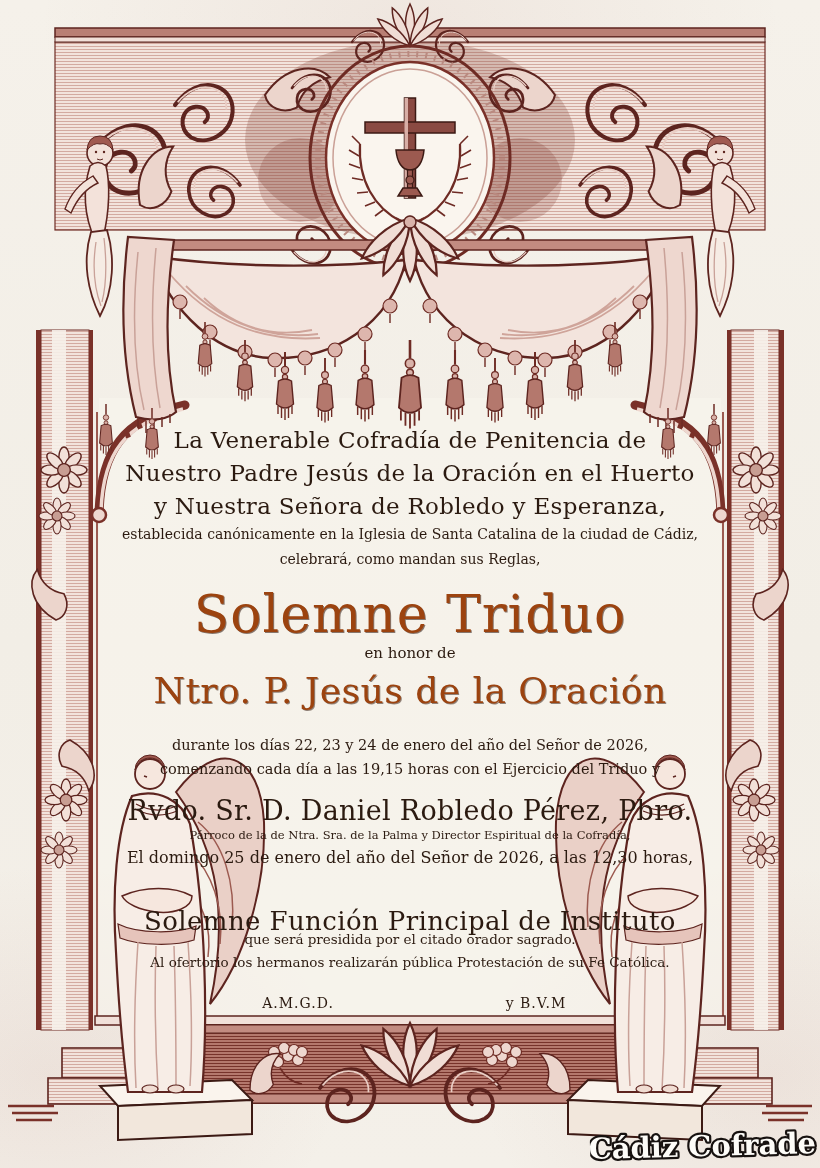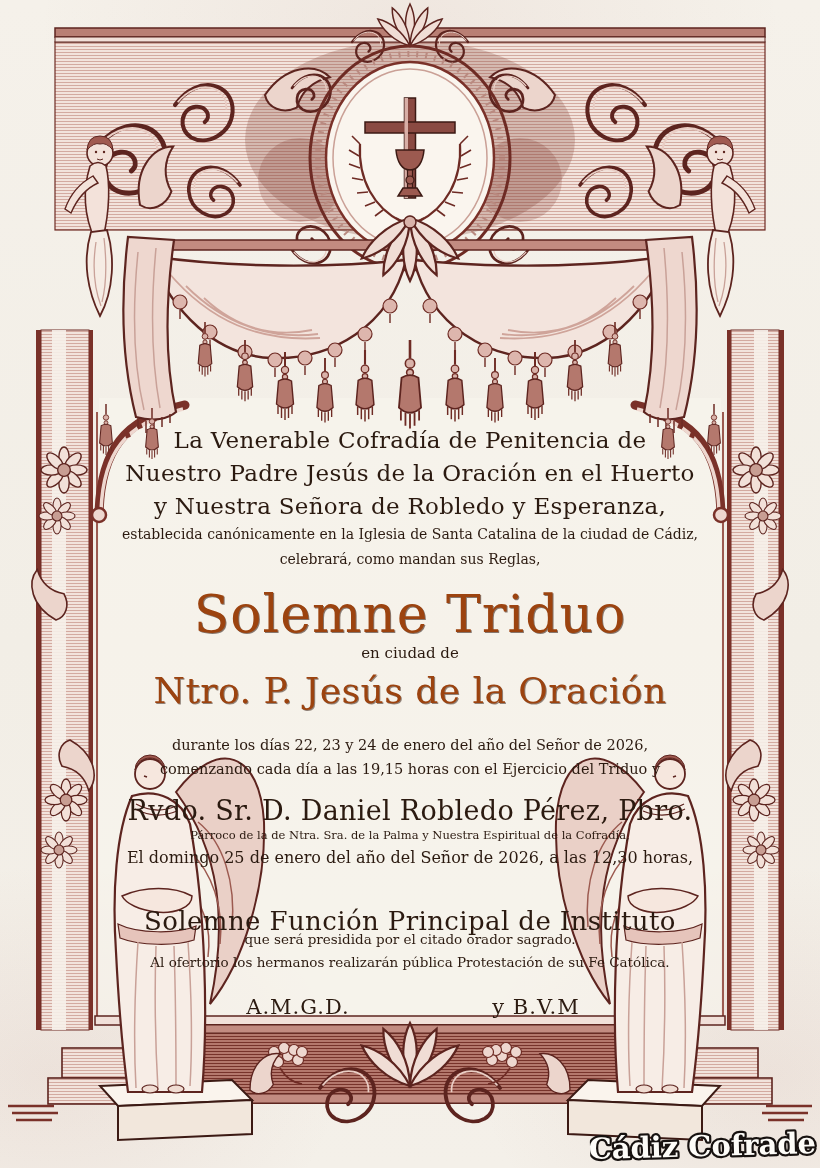--- a/index.html
+++ b/index.html
@@ -22,21 +22,21 @@
     text-shadow:1px 1px 0 rgba(43,17,6,.55);margin-top:8px;}
   .honor{font-size:15px;}
   .honoree{font-size:36px;line-height:50px;color:#9c430f;letter-spacing:.5px;
     text-shadow:1px 1px 0 rgba(43,17,6,.5);}
   .sched{font-size:14.5px;line-height:24px;}
   .preacher{font-size:27px;line-height:36px;letter-spacing:.3px;}
   .roles{font-size:11.5px;line-height:16px;}
   .sunday{font-size:16px;line-height:24px;}
   .funcion{font-size:26px;line-height:38px;letter-spacing:.4px;margin-top:20px;}
   .detail{font-size:13.5px;line-height:20px;}
-  .closing{position:absolute;width:200px;text-align:center;font-size:21px;letter-spacing:1px;}
+  .closing{position:absolute;width:200px;text-align:center;font-size:14px;letter-spacing:1px;}
   .watermark-svg{position:absolute;right:0px;bottom:0px;z-index:3;transform:rotate(-1.5deg);}
 </style>
 </head>
 <body>
 
 <div class="stage">
 
   <svg class="ornament-layer" width="820" height="1168" viewBox="0 0 820 1168">
     <defs>
       <pattern id="hatch" patternUnits="userSpaceOnUse" width="6" height="3">
@@ -325,28 +325,28 @@
 
   <div class="content">
     <div class="line intro" style="top:424px">La Venerable Cofradía de Penitencia de</div>
     <div class="line intro" style="top:457px">Nuestro Padre Jesús de la Oración en el Huerto</div>
     <div class="line intro" style="top:490px">y Nuestra Señora de Robledo y Esperanza,</div>
 
     <div class="line estab" style="top:522px">establecida canónicamente en la Iglesia de Santa Catalina de la ciudad de Cádiz,</div>
     <div class="line estab" style="top:547px">celebrará, como mandan sus Reglas,</div>
 
     <div class="line big-title" style="top:574px">Solemne Triduo</div>
-    <div class="line honor" style="top:644px">en ciudad de</div>
+    <div class="line honor" style="top:644px">en honor de</div>
     <div class="line honoree" style="top:666px">Ntro. P. Jesús de la Oración</div>
 
     <div class="line sched" style="top:733px">durante los días 22, 23 y 24 de enero del año del Señor de 2026,</div>
     <div class="line sched" style="top:757px">comenzando cada día a las 19,15 horas con el Ejercicio del Triduo y</div>
 
     <div class="line preacher" style="top:793px">Rvdo. Sr. D. Daniel Robledo Pérez, Pbro.</div>
-    <div class="line roles" style="top:827px">Párroco de la de Ntra. Sra. de la Palma y Nuestra Espiritual de la Cofradía,</div>
+    <div class="line roles" style="top:827px">Párroco de la de Ntra. Sra. de la Palma y Director Espiritual de la Cofradía,</div>
 
     <div class="line sunday" style="top:846px">El domingo 25 de enero del año del Señor de 2026, a las 12,30 horas,</div>
 
     <div class="line funcion" style="top:882px">Solemne Función Principal de Instituto</div>
     <div class="line detail" style="top:929px">que será presidida por el citado orador sagrado.</div>
     <div class="line detail" style="top:952px">Al ofertorio los hermanos realizarán pública Protestación de su Fe Católica.</div>
 
     <div class="closing" style="left:198px;top:995px">A.M.G.D.</div>
     <div class="closing" style="left:436px;top:995px">y B.V.M</div>
   </div>

